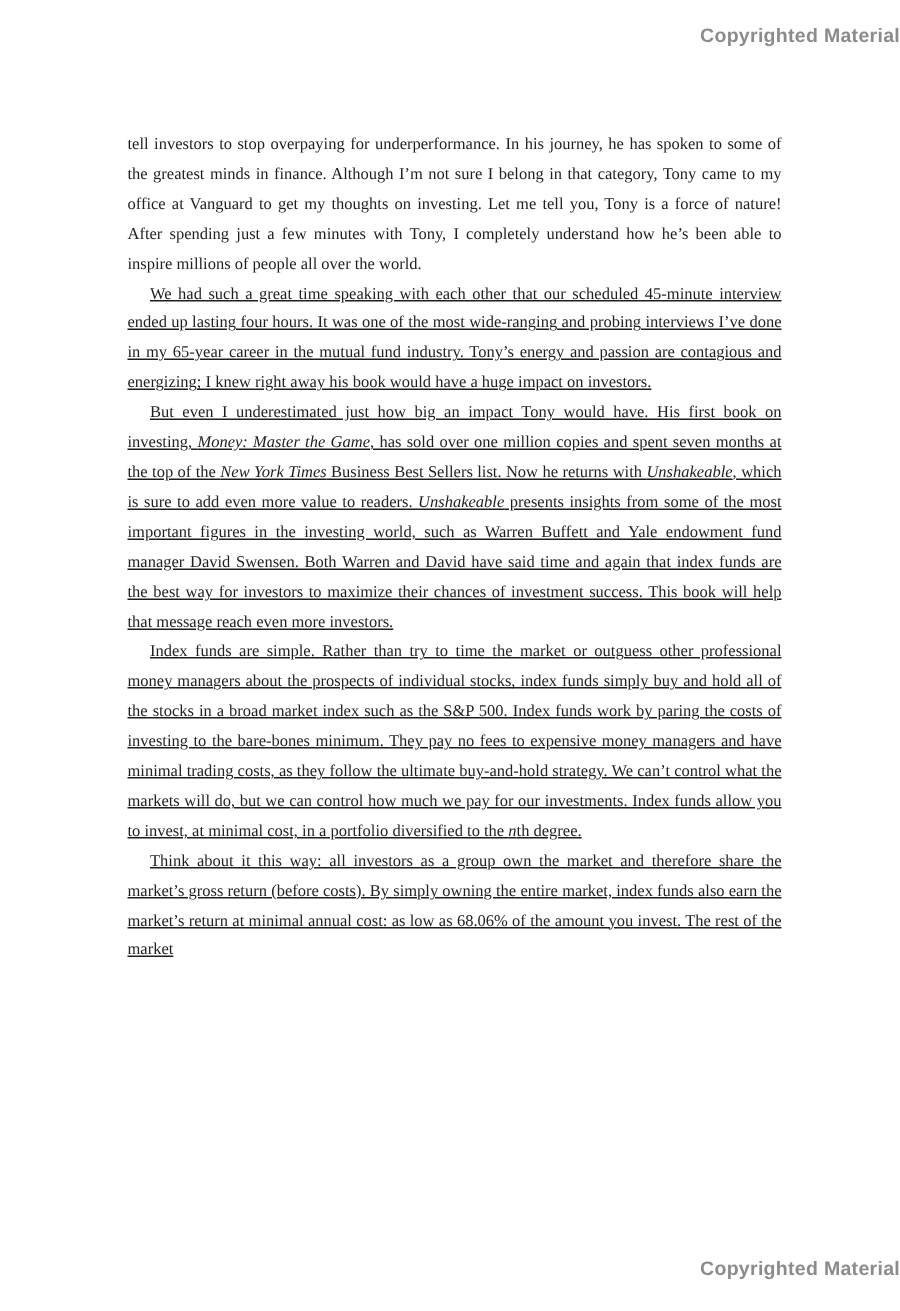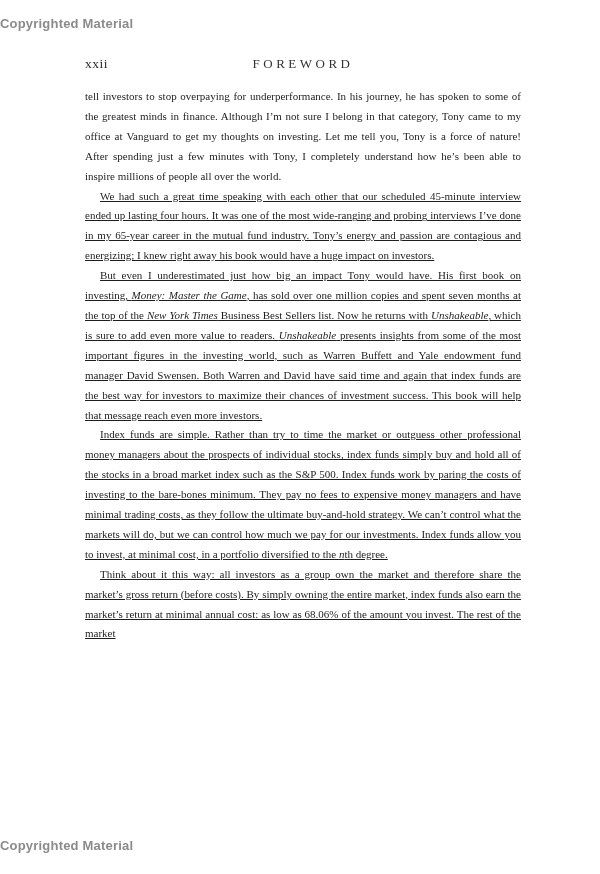--- a/index.html
+++ b/index.html
@@ -11,21 +11,21 @@
     position: relative;
     width: 600px;
     height: 874px;
     background: #ffffff;
     overflow: hidden;
   }
   .watermark {
     position: absolute;
     left: 0;
     width: 100%;
-    text-align: left;
+    text-align: right;
     font-family: "Liberation Sans", sans-serif;
     font-weight: bold;
     font-size: 13px;
     color: #8b8b8b;
     letter-spacing: 0.2px;
   }
   .watermark.top { top: 16px; }
   .watermark.bottom { top: 838px; }
   .header {
     position: absolute;
@@ -70,24 +70,20 @@
   }
   .it { font-style: italic; margin-top: 12px; }
 </style>
 </head>
 <body>
 
 <div class="page" style="background: rgb(255, 255, 255);">
 
   <div class="watermark top" style="color: rgb(139, 139, 139);">Copyrighted Material</div>
 
-  <div class="header">
-    <span class="pagenum">xxii</span>
-    <span class="header-title">FOREWORD</span>
-  </div>
 
   <div class="body-text" style="color: rgb(30, 30, 30);">
       <p class="para"><span>tell investors to stop overpaying for underperformance. In his journey, he has spoken to some of the greatest minds in finance. Although I’m not sure I belong in that category, Tony came to my office at Vanguard to get my thoughts on investing. Let me tell you, Tony is a force of nature! After spending just a few minutes with Tony, I completely understand how he’s been able to inspire millions of people all over the world.</span></p>
       <p class="para indent"><span>We had such a great time speaking with each other that our scheduled 45-minute interview ended up lasting four hours. It was one of the most wide-ranging and probing interviews I’ve done in my 65-year career in the mutual fund industry. Tony’s energy and passion are contagious and energizing; I knew right away his book would have a huge impact on investors.</span></p>
       <p class="para indent"><span>But even I underestimated just how big an impact Tony would have. His first book on investing, </span><span class="it">Money: Master the Game</span><span>, has sold over one million copies and spent seven months at the top of the </span><span class="it">New York Times</span><span> Business Best Sellers list. Now he returns with </span><span class="it">Unshakeable</span><span>, which is sure to add even more value to readers. </span><span class="it">Unshakeable</span><span> presents insights from some of the most important figures in the investing world, such as Warren Buffett and Yale endowment fund manager David Swensen. Both Warren and David have said time and again that index funds are the best way for investors to maximize their chances of investment success. This book will help that message reach even more investors.</span></p>
       <p class="para indent"><span>Index funds are simple. Rather than try to time the market or outguess other professional money managers about the prospects of individual stocks, index funds simply buy and hold all of the stocks in a broad market index such as the S&amp;P 500. Index funds work by paring the costs of investing to the bare-bones minimum. They pay no fees to expensive money managers and have minimal trading costs, as they follow the ultimate buy-and-hold strategy. We can’t control what the markets will do, but we can control how much we pay for our investments. Index funds allow you to invest, at minimal cost, in a portfolio diversified to the </span><span class="it">n</span><span>th degree.</span></p>
       <p class="para indent"><span>Think about it this way: all investors as a group own the market and therefore share the market’s gross return (before costs). By simply owning the entire market, index funds also earn the market’s return at minimal annual cost: as low as 68.06% of the amount you invest. The rest of the market</span></p>
     </div>
 
   <div class="watermark bottom" style="color: rgb(139, 139, 139);">Copyrighted Material</div>

